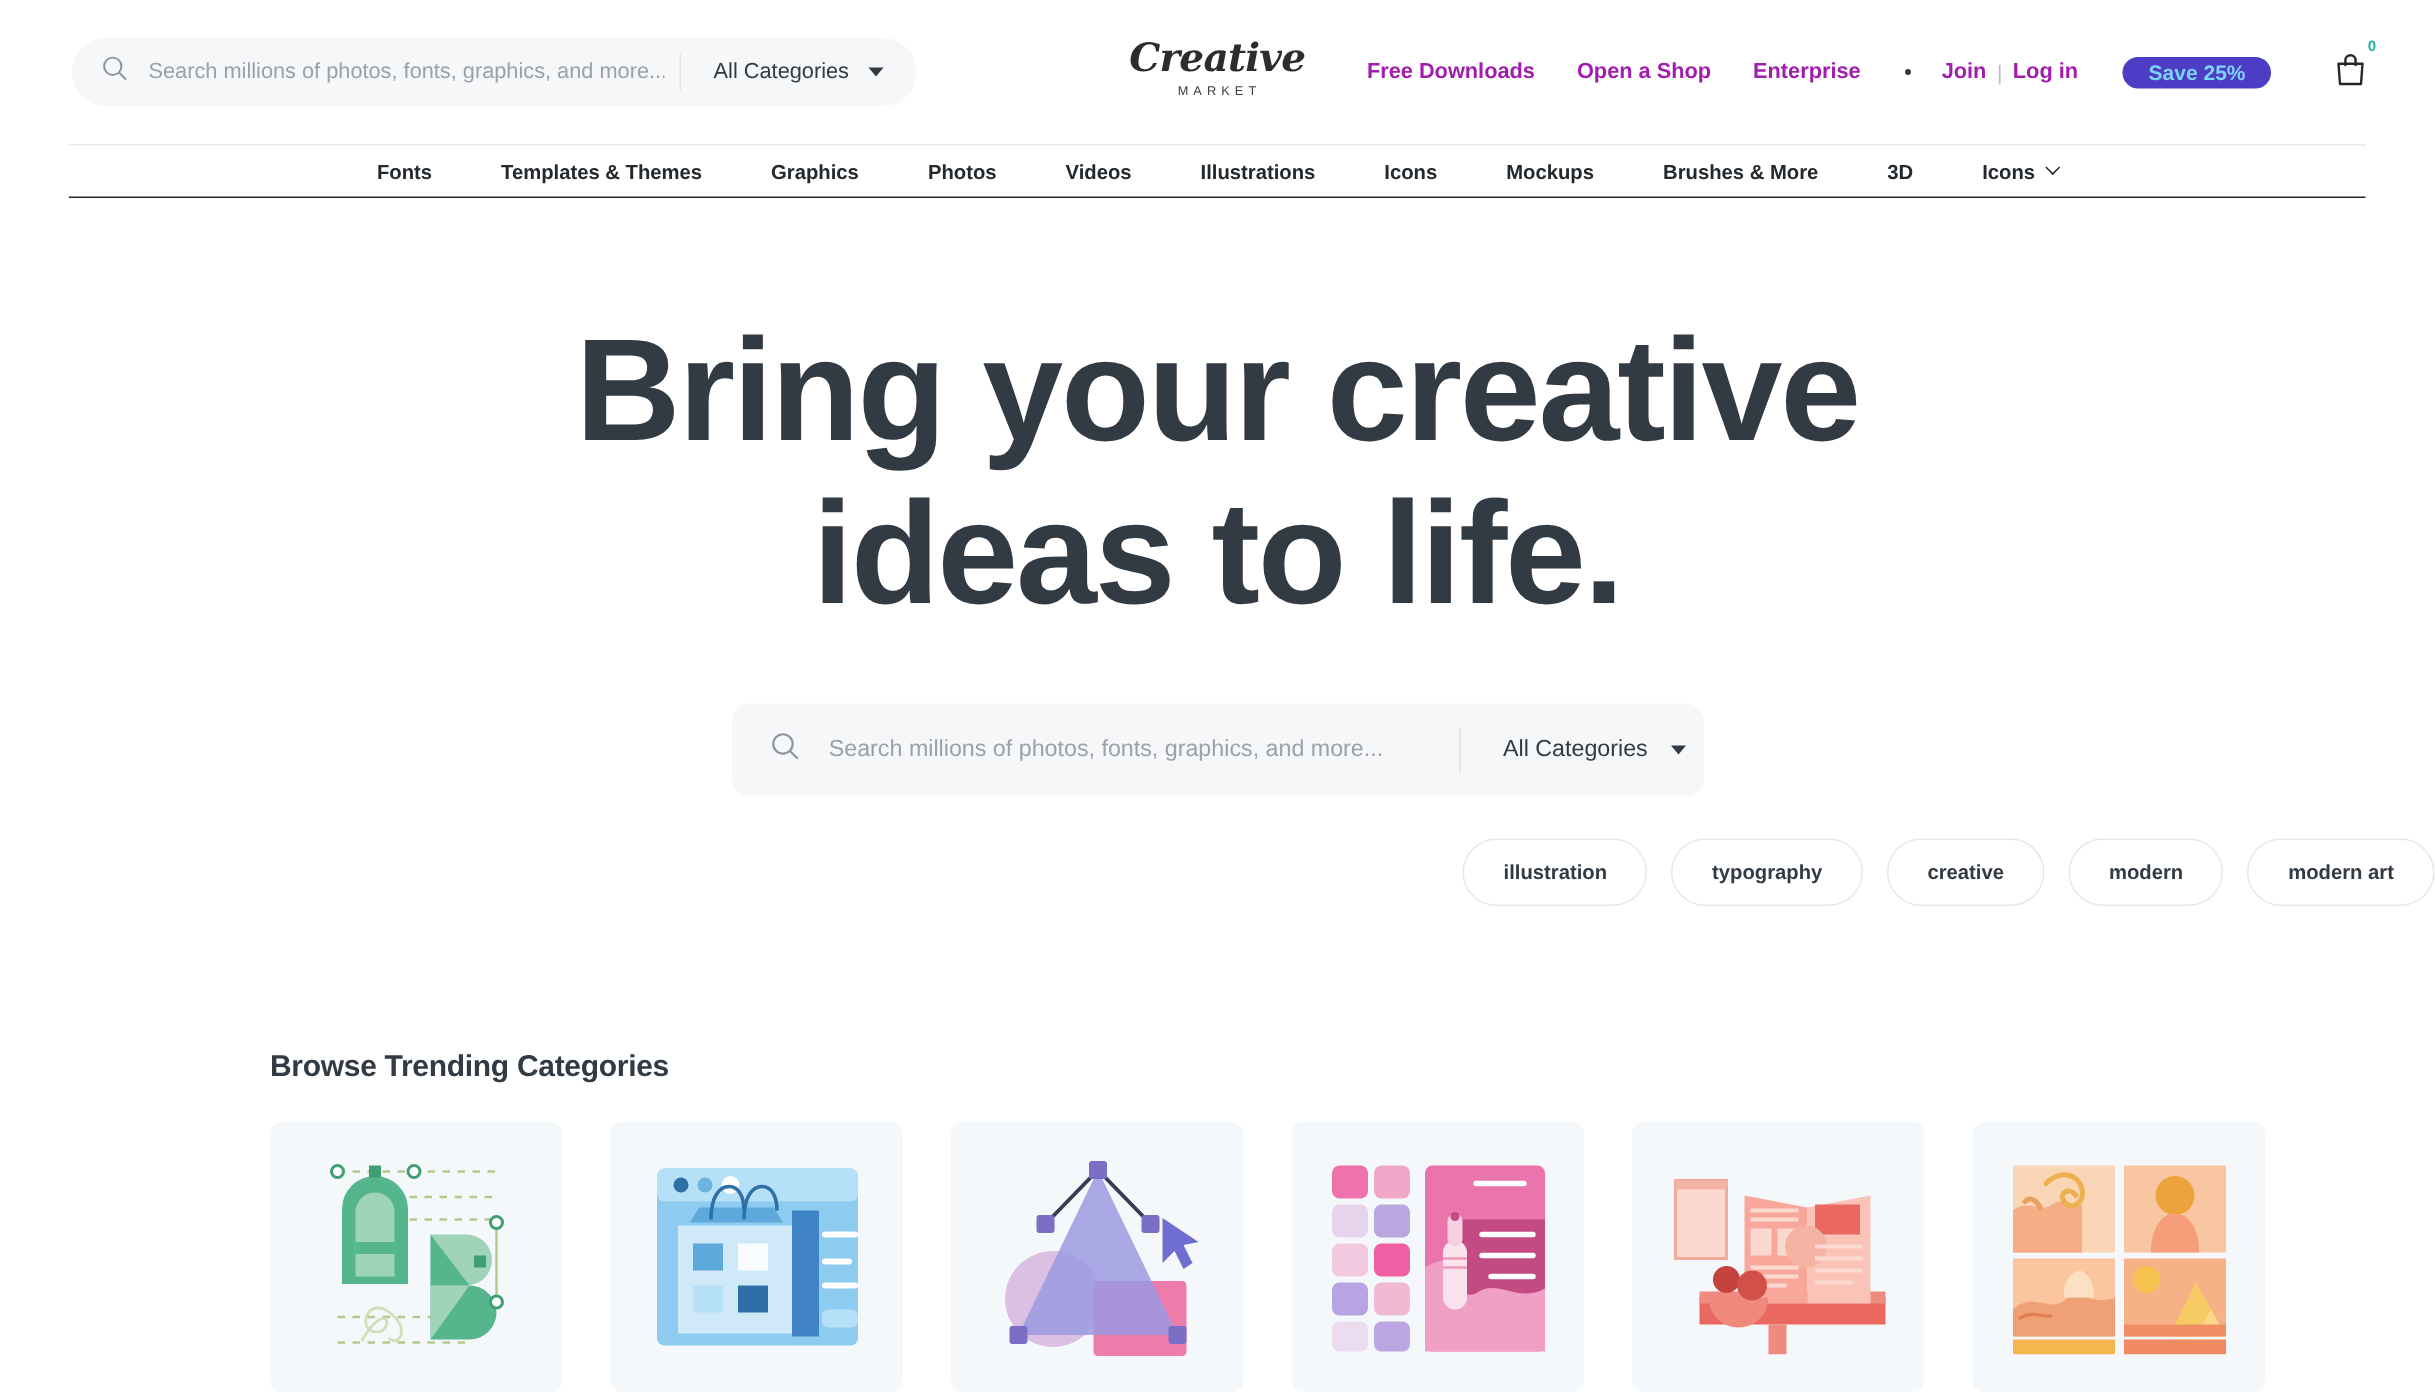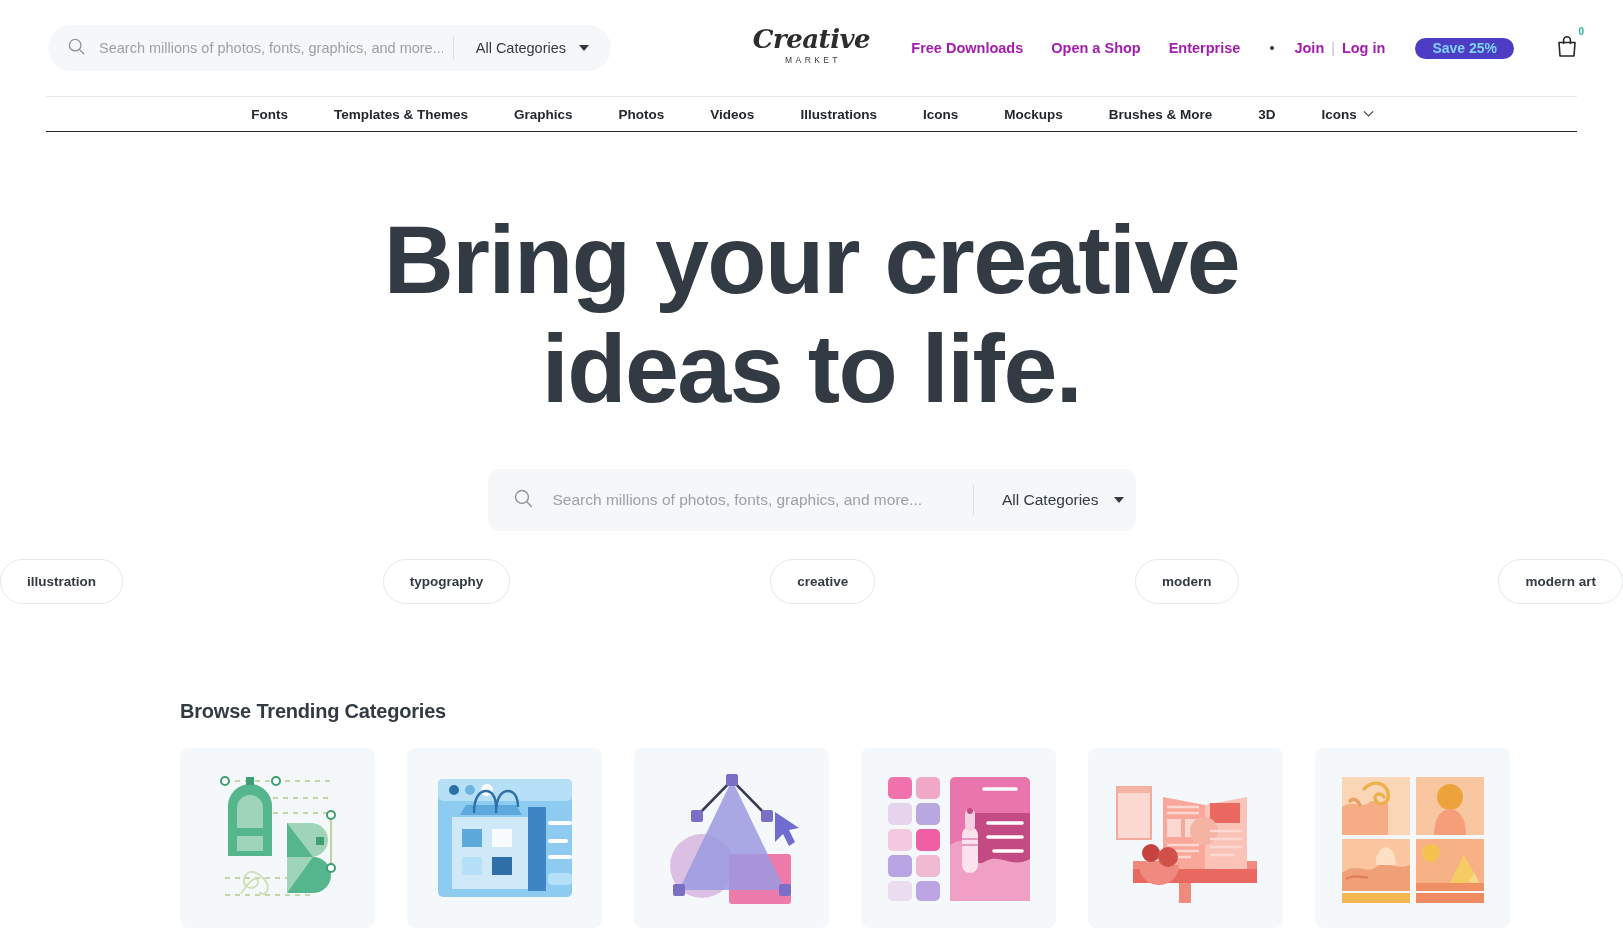--- a/index.html
+++ b/index.html
@@ -203,21 +203,22 @@
   .hero-cat {
     display: flex; align-items: center; gap: 15px;
     padding-left: 28px;
     font-size: 15.5px;
     cursor: pointer;
     white-space: nowrap;
   }
 
   .tags {
     display: flex;
-    justify-content: space-between;
+    justify-content: flex-end;
+    gap: 16px;
     margin-top: 28px;
   }
   .tag {
     height: 45px;
     padding: 0 26px;
     border: 1px solid #e5e8ea;
     border-radius: 23px;
     background: #fff;
     display: flex;
     align-items: center;

